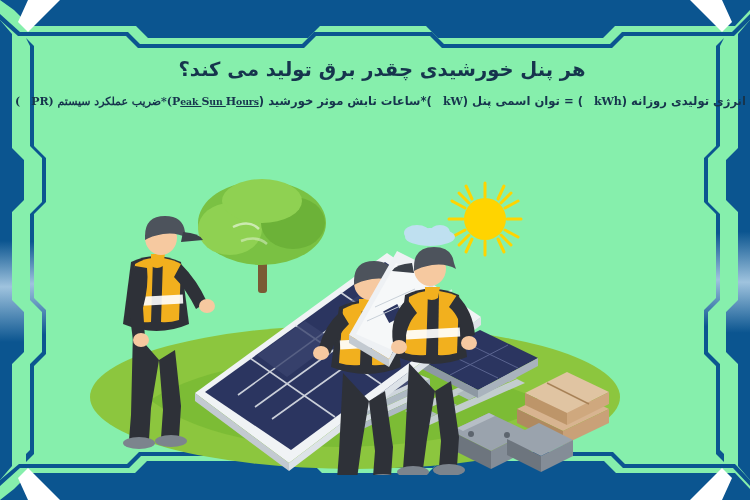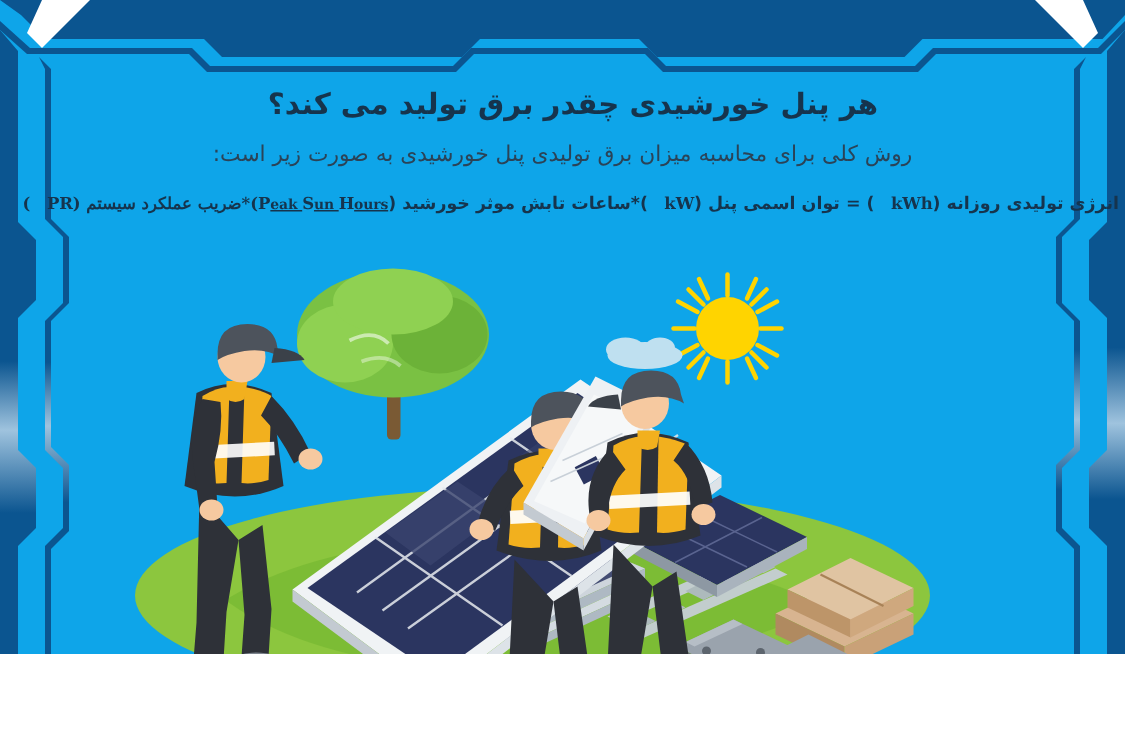--- a/index.html
+++ b/index.html
@@ -1,20 +1,20 @@
 <!DOCTYPE html>
 <html lang="fa" dir="rtl"><head>
 <meta charset="utf-8">
 <style>
   html,body{margin:0;padding:0;}
   body{
     width:750px;height:500px;overflow:hidden;background:#ffffff;
     font-family:"DejaVu Sans","Liberation Sans",sans-serif;
   }
-  .banner{position:relative;width:750px;height:436px;background:#0ea5e9;overflow:hidden;}
+  .banner{position:relative;width:750px;height:500px;background:#86efac;overflow:hidden;}
 
   
   .frame{position:absolute;inset:0;pointer-events:none;}
   .frame svg{display:block;width:750px;height:500px;}
 
   
   .textblock{
     position:absolute;left:0;right:0;top:58px;
     text-align:center;direction:rtl;
     z-index:6;
@@ -88,21 +88,20 @@
         <path d="M28,0 L60,0 L28,32 L18,22 Z" fill="#ffffff"></path>
         <path d="M722,0 L690,0 L722,32 L732,22 Z" fill="#ffffff"></path>
         <path d="M28,500 L60,500 L28,468 L18,478 Z" fill="#ffffff"></path>
         <path d="M722,500 L690,500 L722,468 L732,478 Z" fill="#ffffff"></path>
       </g>
     </svg>
   </div>
 
   <div class="textblock">
     <h1 class="title">هر پنل خورشیدی چقدر برق تولید می کند؟</h1>
-    <p class="subtitle">روش کلی برای محاسبه میزان برق تولیدی پنل خورشیدی به صورت زیر است:</p>
     <p class="formula">
       <span>انرژی تولیدی روزانه</span> (<span class="lat">kWh</span>) <span>=</span> <span>توان اسمی پنل</span> (<span class="lat">kW</span>)<span>*</span><span>ساعات تابش موثر خورشید</span> (<span class="lat"><span>P</span><span class="sc">eak </span><span>S</span><span class="sc">un </span><span>H</span><span class="sc">ours</span>)<span>*</span><span>ضریب عملکرد سیستم</span> (<span class="lat">PR</span>)
     </span></p>
   </div>
 
   <div class="illus">
     <svg viewBox="0 0 640 300" xmlns="http://www.w3.org/2000/svg">
 
       <g>
         <g stroke="#ffd400" stroke-width="3" stroke-linecap="round">

